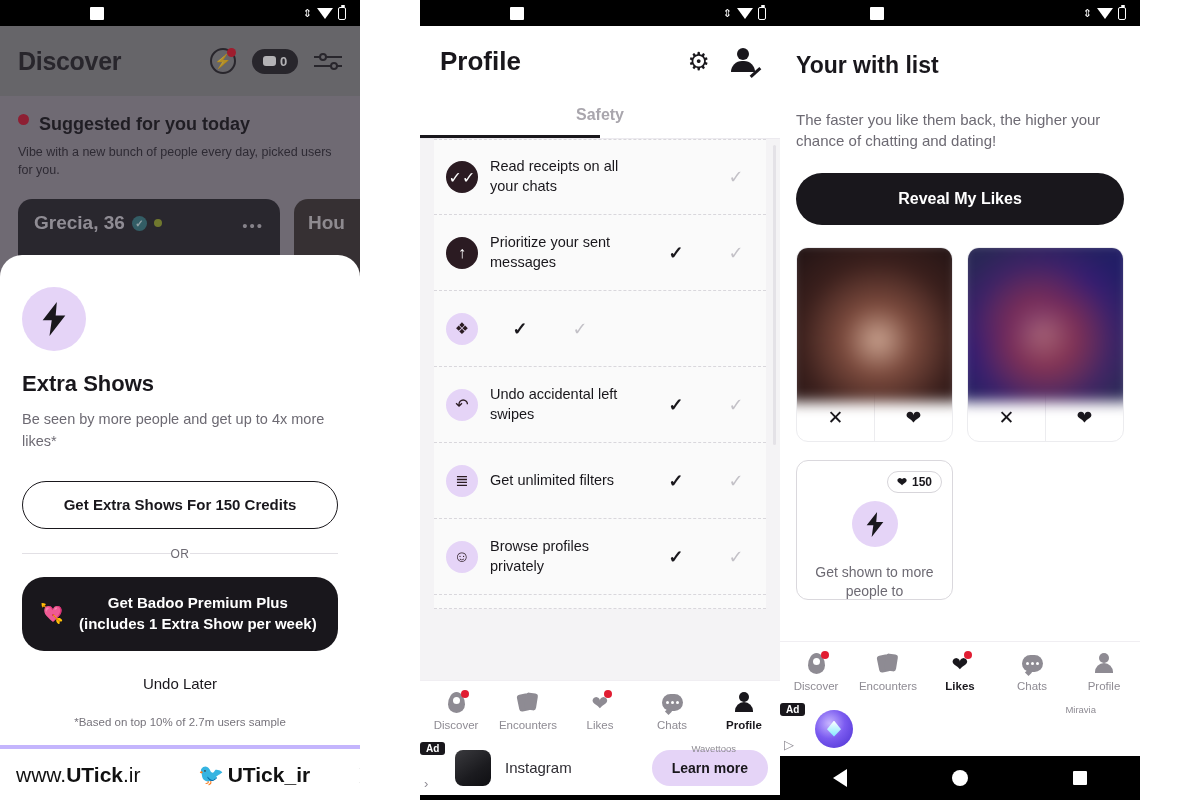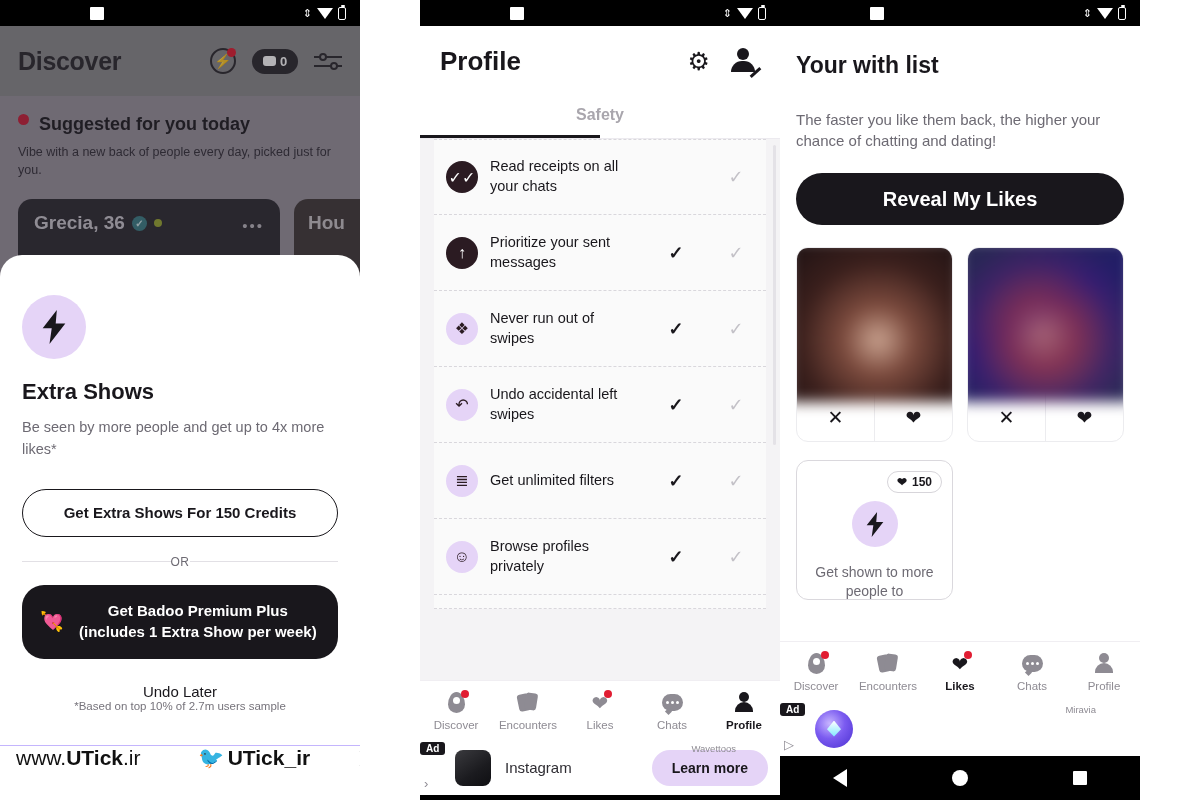--- a/index.html
+++ b/index.html
@@ -66,42 +66,42 @@
   .p1-dots { position:absolute; top:18px; right:16px; color:#b9b6bd; letter-spacing:2px; font-size:15px; }
   .p1-card2name { position:absolute; top:13px; left:14px; font-size:19px; font-weight:bold; color:#c7c2c6; }
 
   
   .p1-dim { position:absolute; top:26px; left:0; right:0; bottom:0; background:rgba(32,28,38,0.34); }
 
   
   .sheet {
     position:absolute; left:0; right:0; bottom:0; background:#fff;
     border-top-left-radius:22px; border-top-right-radius:22px;
-    padding:36px 22px 0 22px; height:545px;
+    padding:28px 22px 0 22px; height:545px;
   }
   .sheet-bolt { width:64px; height:64px; border-radius:50%; background:#e5d4f7;
     display:flex; align-items:center; justify-content:center; margin-top:4px; }
   .sheet-bolt svg { width:28px; height:34px; }
   .sheet-h1 { margin-top:20px; font-size:22px; font-weight:bold; color:#19171c; }
   .sheet-p { margin-top:12px; font-size:14.5px; color:#6d6a73; line-height:1.5; max-width:315px; }
   .btn-outline { margin-top:28px; height:48px; border:1.6px solid #19171c; border-radius:26px;
     display:flex; align-items:center; justify-content:center; font-size:15px; font-weight:bold; color:#19171c; }
   .or-row { margin-top:18px; display:flex; align-items:center; }
   .or-row .ln { flex:1; height:1px; background:#e2e0e5; }
   .or-row .tx { font-size:12px; color:#6d6a73; letter-spacing:0.5px; }
   .btn-dark { margin-top:16px; min-height:74px; background:#19171c; border-radius:22px;
     display:flex; align-items:center; justify-content:center; gap:12px; padding:12px 18px; }
   .btn-dark .hicon { font-size:19px; color:#fff; flex:none; }
   .btn-dark .lbl { color:#fff; font-size:15px; font-weight:bold; text-align:center; line-height:1.35; }
   .maybe { margin-top:24px; text-align:center; font-size:15px; color:#19171c; }
-  .footnote { text-align:center; font-size:11.5px; color:#76737b; }
+  .footnote { margin-top:24px; text-align:center; font-size:11.5px; color:#76737b; }
 
   
   .wmbar { position:absolute; left:0; bottom:0; width:440px; height:55px; background:#fff;
-    display:flex; align-items:flex-start; gap:0; z-index:40; border-top:1px solid #c4b5fd;}
+    display:flex; align-items:center; gap:0; z-index:40; border-top:4px solid #c4b5fd;}
   .wm-a { font-size:21px; color:#111; padding-left:16px; }
   .wm-a b { font-weight:bold; }
   .wm-b { display:flex; align-items:center; gap:3px; margin-left:58px; font-size:21px; font-weight:bold; color:#111; }
   .wm-c { display:flex; align-items:center; gap:3px; margin-left:48px; font-size:21px; font-weight:bold; color:#111; }
 
   
   .p2-header { height:70px; display:flex; align-items:center; padding:0 20px; background:#fff; }
   .p2-title { flex:1; font-size:26px; font-weight:bold; color:#19171c; }
   .p2-ic { display:flex; gap:20px; align-items:center; }
   .gear { font-size:25px; color:#19171c; line-height:1; }
@@ -174,21 +174,21 @@
   .navbar { height:44px; background:#000; display:flex; align-items:center; justify-content:space-around; }
   .nb-back { width:0;height:0;border-top:9px solid transparent;border-bottom:9px solid transparent;border-right:14px solid #fff;}
   .nb-home { width:16px;height:16px;border-radius:50%;background:#fff;}
   .nb-rec { width:14px;height:14px;background:#fff;border-radius:1px;}
 
   
   .p3-body { padding:26px 16px 0 16px; background:#fff; }
   .p3-h1 { font-size:23px; font-weight:bold; color:#19171c; }
   .p3-sub { margin-top:30px; font-size:15px; color:#6d6a73; line-height:1.4; }
   .p3-reveal { margin-top:22px; height:52px; background:#19171c; border-radius:26px;
-    display:flex; align-items:center; justify-content:center; color:#fff; font-size:20px; font-weight:bold; }
+    display:flex; align-items:center; justify-content:center; color:#fff; font-size:16px; font-weight:bold; }
   .likegrid { margin-top:22px; display:flex; gap:14px; }
   .likecard { width:157px; border:1px solid #ececef; border-radius:12px; overflow:hidden; background:#fff; flex:none; }
   .likephoto { height:145px; }
   .ph1 { background: radial-gradient(circle at 52% 62%, #caa390 0%, #7b4a3d 26%, #3a1f1c 58%, #1a1012 100%),
                      linear-gradient(120deg,#2a1418 0%, #8c1f25 70%, #2c1517 100%);
          background-blend-mode: normal, screen; filter: blur(6px); transform: scale(1.12); }
   .ph2 { background: radial-gradient(circle at 48% 58%, #d88f8f 0%, #a1446b 26%, #4a2e86 55%, #2f2f7a 75%),
                      linear-gradient(150deg,#e8e2a8 0%, #b7a0d8 45%, #efe8b4 100%);
          background-blend-mode: multiply, normal; filter: blur(6px); transform: scale(1.12); }
   .likeacts { display:flex; height:48px; }
@@ -237,21 +237,21 @@
             <b></b>
           </div>
         </div>
       </div>
 
       <div class="p1-body">
         <div class="p1-sugrow">
           <span class="p1-sugdot"></span>
           <span class="p1-sugtitle">Suggested for you today</span>
         </div>
-        <div class="p1-sugsub">Vibe with a new back of people every day, picked just for you.</div>
+        <div class="p1-sugsub">Vibe with a new bunch of people every day, picked users for you.</div>
         <div class="p1-cards">
           <div class="p1-card">
             <div class="p1-cardname">
               <span>Grecia, 36</span>
               <span class="p1-verif">✓</span>
               <span class="p1-online"></span>
             </div>
             <div class="p1-dots">•••</div>
           </div>
           <div class="p1-card2">
@@ -343,21 +343,20 @@
             <span class="pl-badge bdg-dark">↑</span>
           </div>
           <div class="pl-label">Prioritize your sent messages</div>
           <div class="pl-c1">✓</div>
           <div class="pl-c2">✓</div>
         </div>
         <div class="pl-row">
           <div class="pl-ic">
             <span class="pl-badge bdg-lav">❖</span>
           </div>
-          <div class="pl-label">Never run out of swipes</div>
           <div class="pl-c1">✓</div>
           <div class="pl-c2">✓</div>
         </div>
         <div class="pl-row">
           <div class="pl-ic">
             <span class="pl-badge bdg-lav">↶</span>
           </div>
           <div class="pl-label">Undo accidental left swipes</div>
           <div class="pl-c1">✓</div>
           <div class="pl-c2">✓</div>

